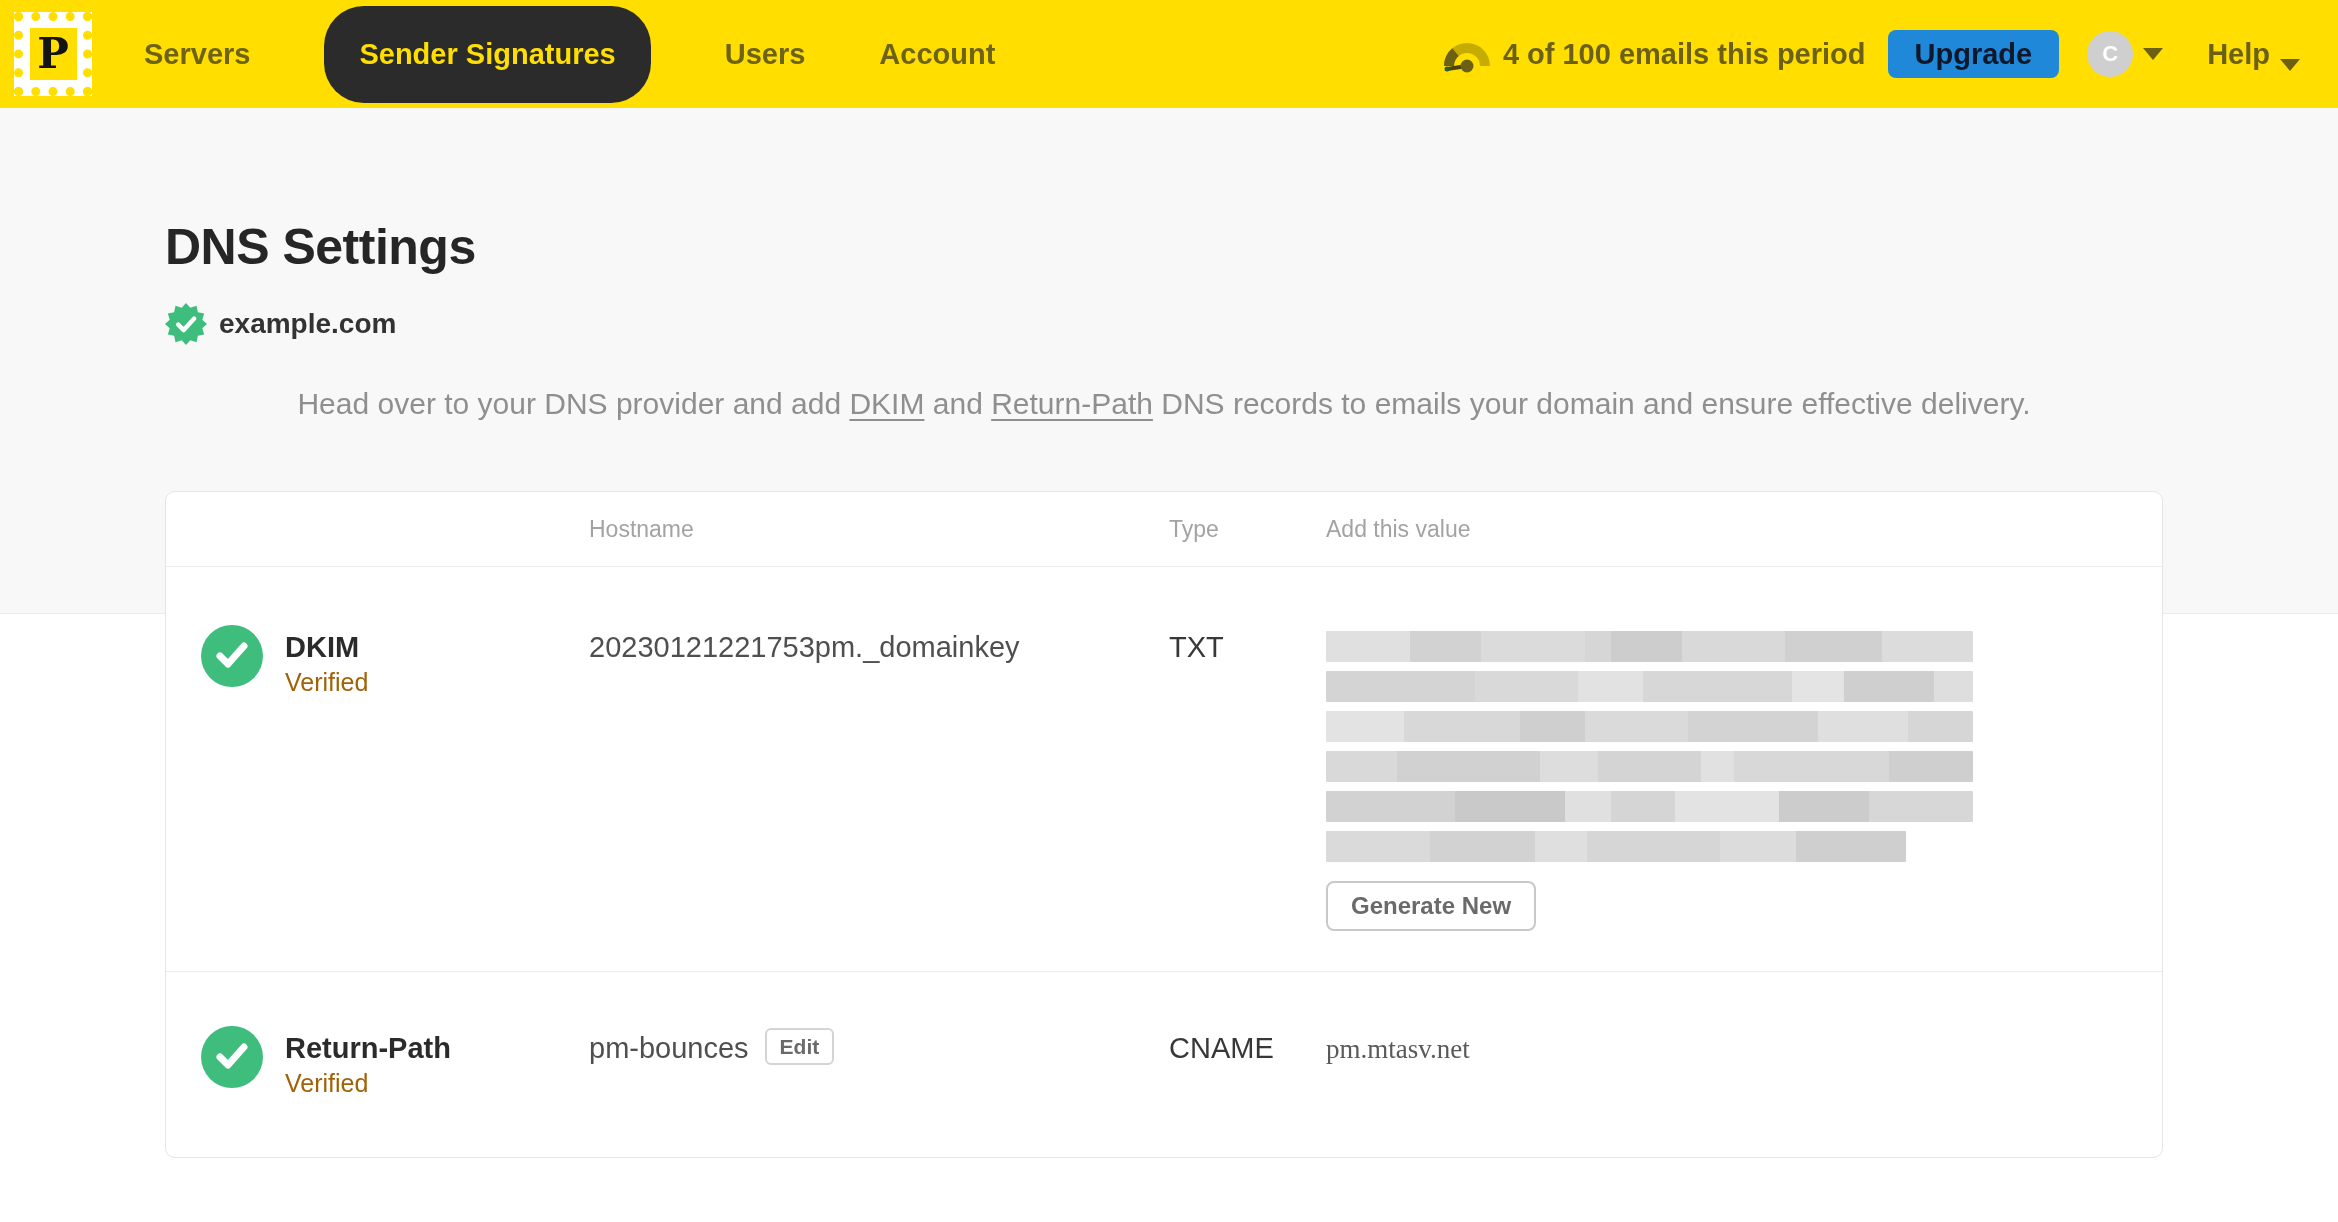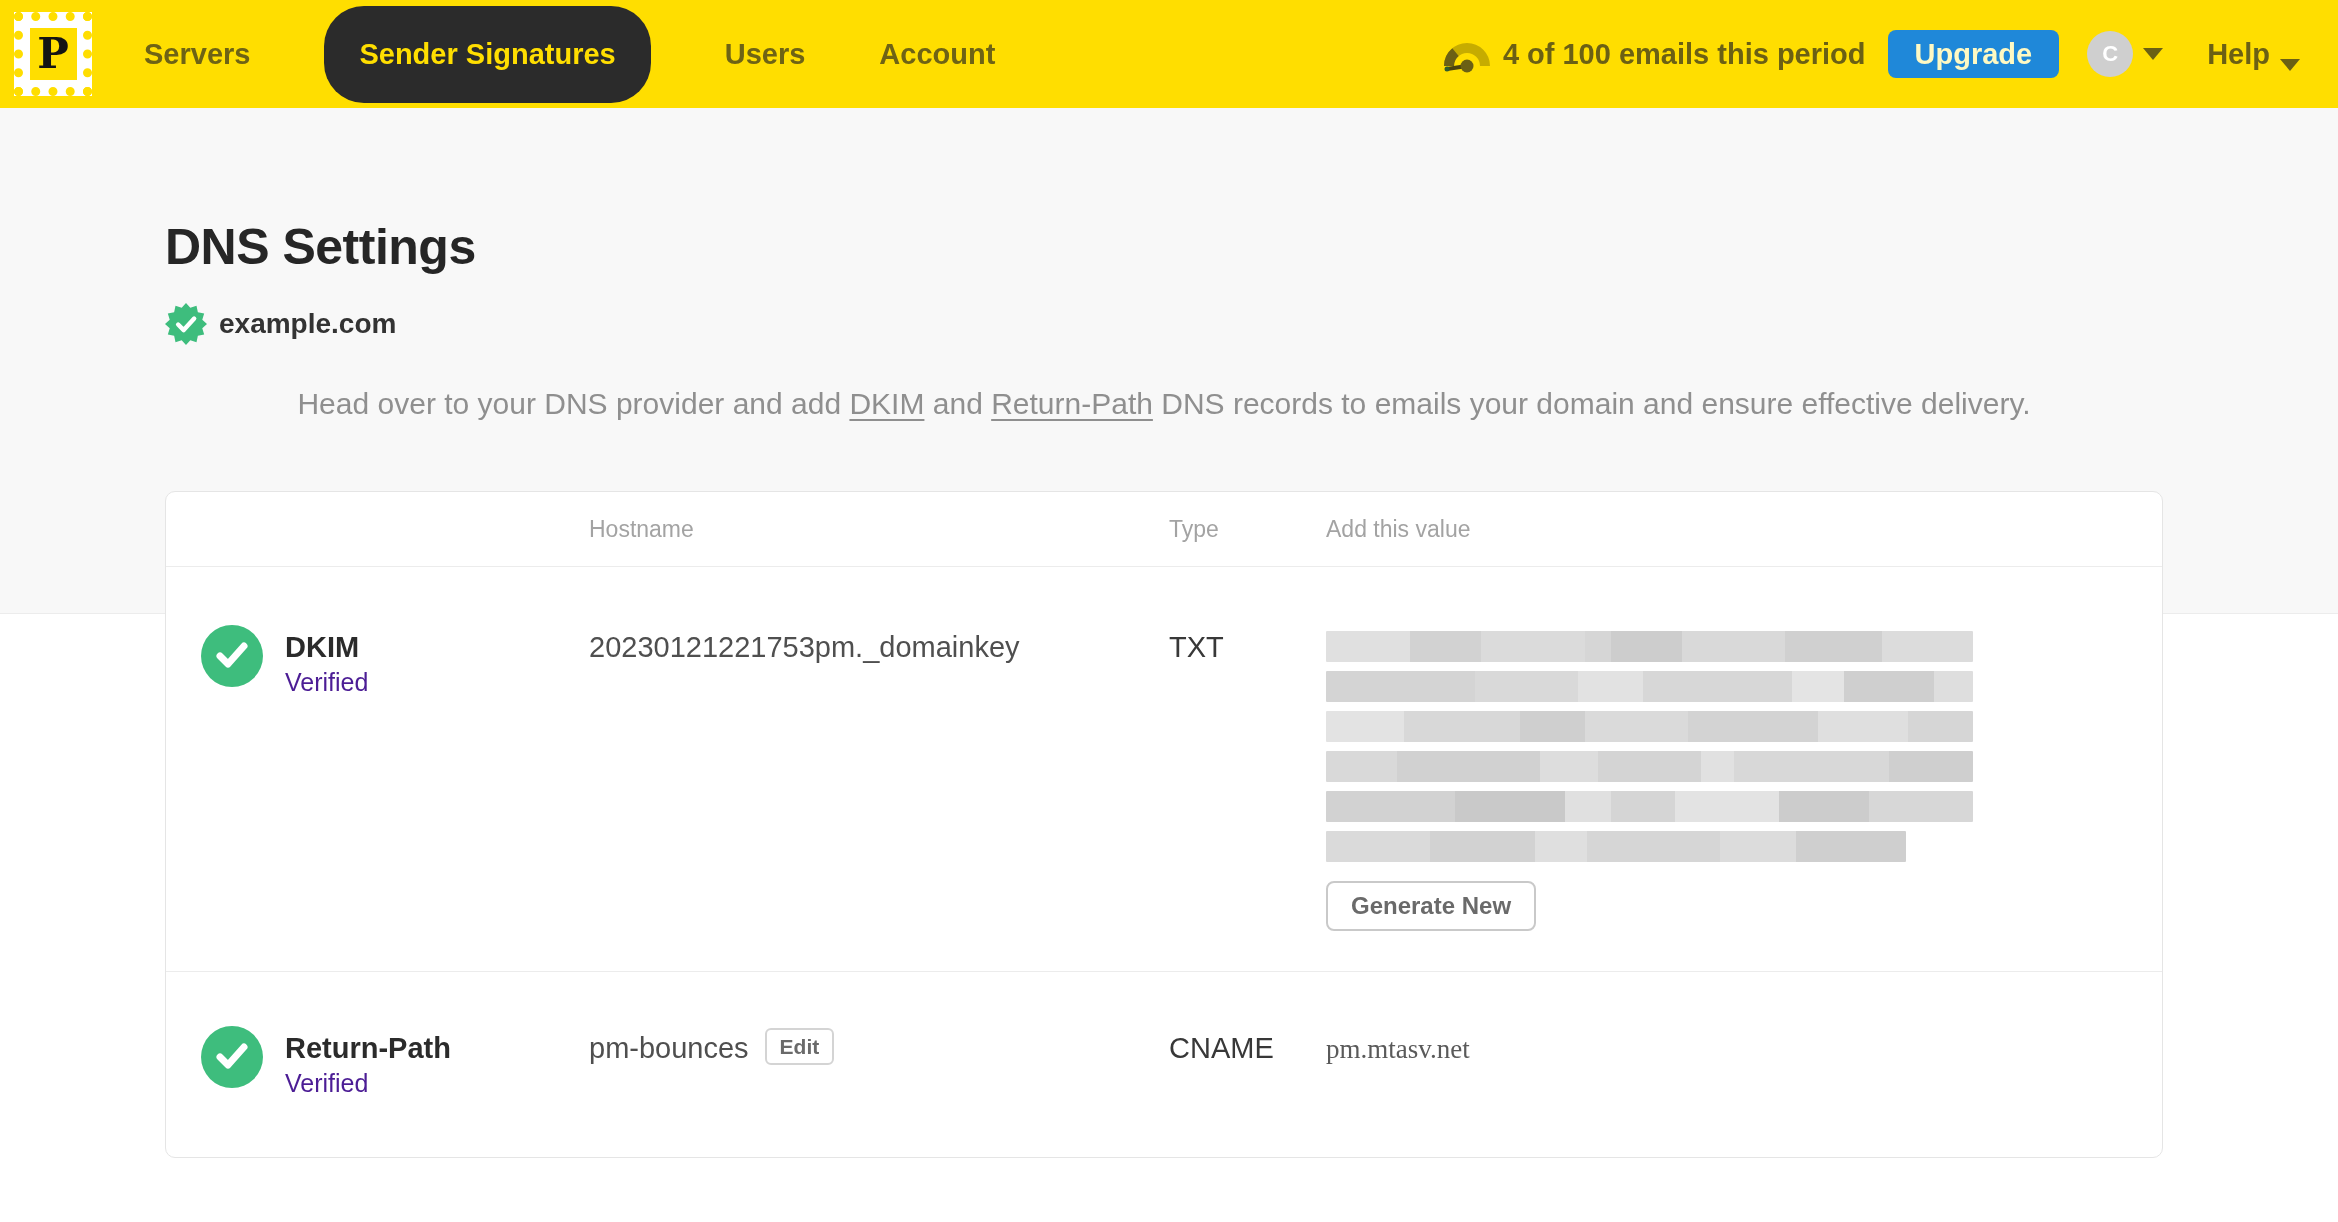--- a/index.html
+++ b/index.html
@@ -37,21 +37,21 @@
     margin-right:56px; cursor:pointer; white-space:nowrap;
   }
   .nav-link.pill {
     background:#2b2b2b; color:#FFDE00;
     padding:32px 35px; border-radius:40px;
   }
   .nav-right { margin-left:auto; display:flex; align-items:center; }
   .gauge { width:46px; height:38px; margin-right:13px; }
   .usage-text { font-size:29px; font-weight:700; color:#6b6014; white-space:nowrap; }
   .upgrade-btn {
-    margin-left:22px; background:#1F88D9; color:#fef9c3;
+    margin-left:22px; background:#1F88D9; color:#0f172a;
     font-size:29px; font-weight:700;
     padding:9px 27px; border:none; border-radius:8px;
     height:48px; cursor:pointer; line-height:1;
     font-family:inherit;
     text-align:center;
   }
   .avatar-group { display:flex; align-items:center; margin-left:28px; cursor:pointer; }
   .avatar {
     width:46px; height:46px; border-radius:50%;
     background:#cfcfcf; color:#fff;
@@ -109,21 +109,21 @@
   .row-dkim { padding:64px 0 40px 0; min-height:390px; }
   .row-return { padding:60px 0 40px 0; min-height:185px; }
 
   .name-cell { display:flex; align-items:flex-start; padding-left:35px; }
   .check-circle {
     width:62px; height:62px; border-radius:50%; background:#3EBD7D;
     display:flex; align-items:center; justify-content:center;
     flex:0 0 auto; margin-right:22px; margin-top:-6px;
   }
   .record-name { font-size:29px; font-weight:700; color:#2b2b2b; line-height:33px; }
-  .record-status { font-size:25px; font-weight:400; color:#4c1d95; margin-top:4px; }
+  .record-status { font-size:25px; font-weight:400; color:#a16207; margin-top:4px; }
 
   .host-cell { font-size:29px; color:#4f4f4f; display:flex; align-items:flex-start; line-height:33px; }
   .type-cell { font-size:29px; color:#383838; line-height:33px; }
   .value-cell { padding-right:26px; }
 
   .edit-btn {
     margin-left:16px; margin-top:-4px;
     font-size:21px; font-weight:700; color:#6a6a6a;
     background:#fff; border:2px solid #d4d4d4; border-radius:6px;
     padding:6px 13px; cursor:pointer; line-height:1;

